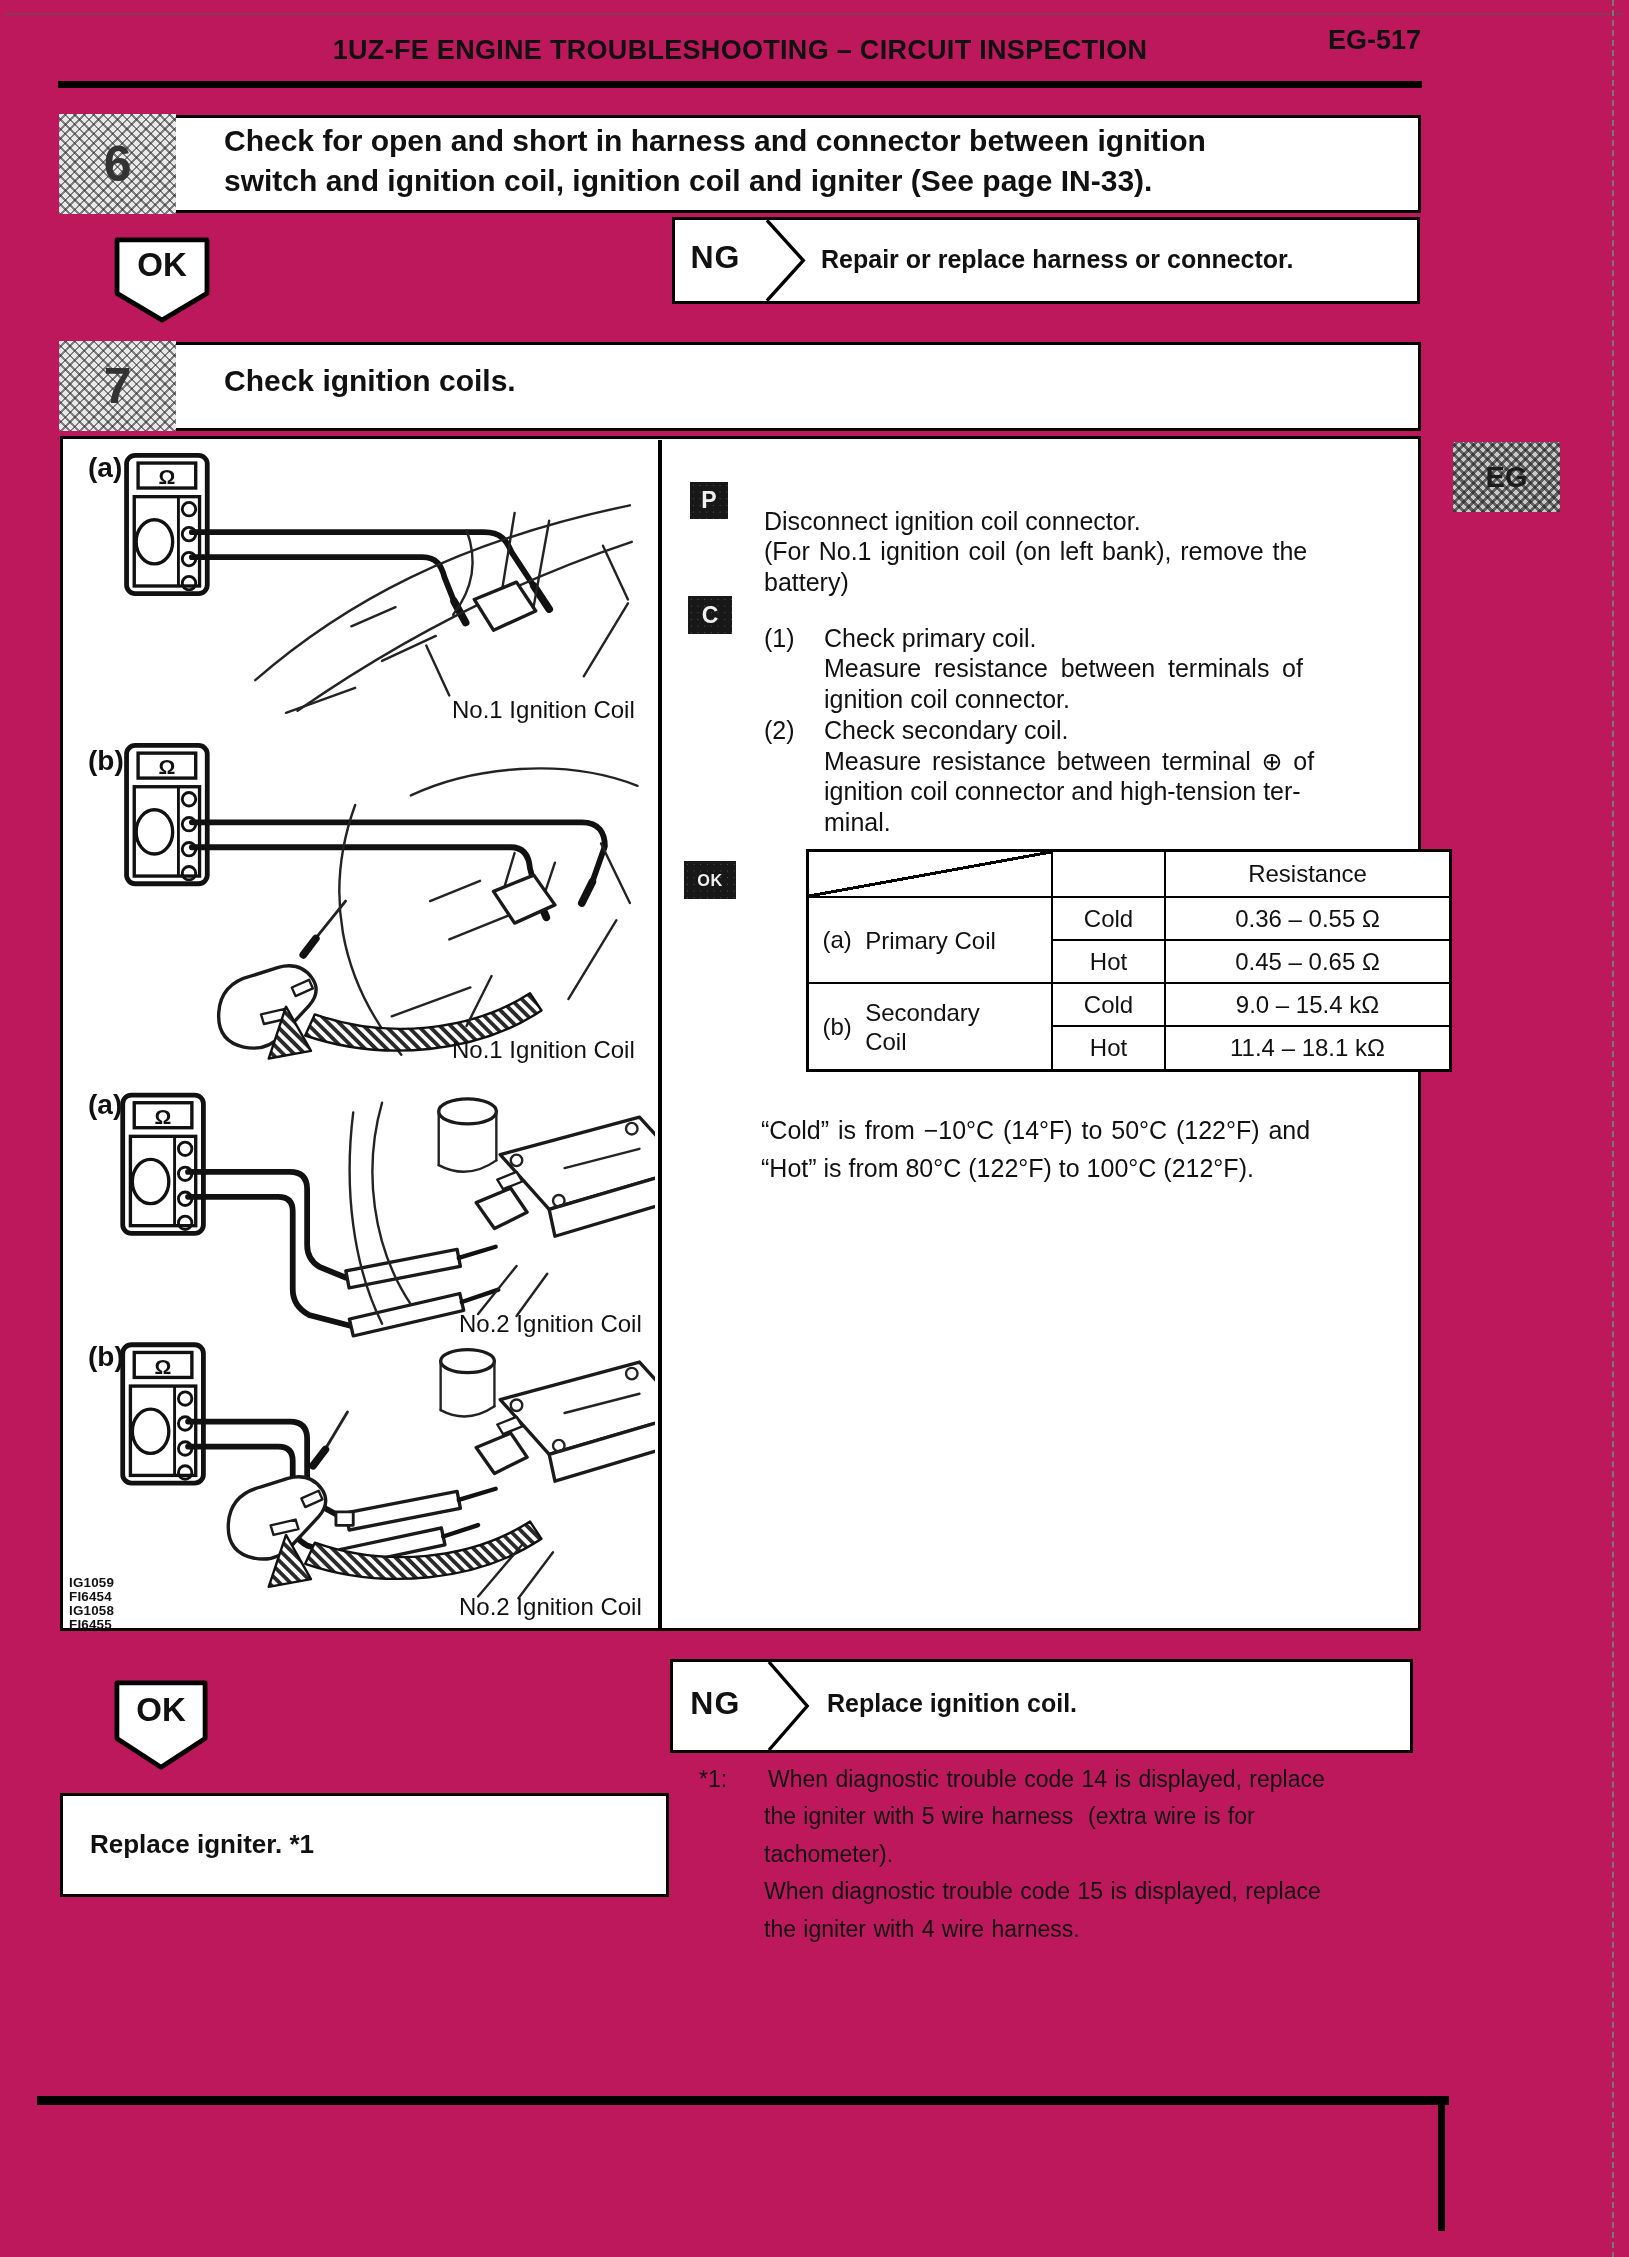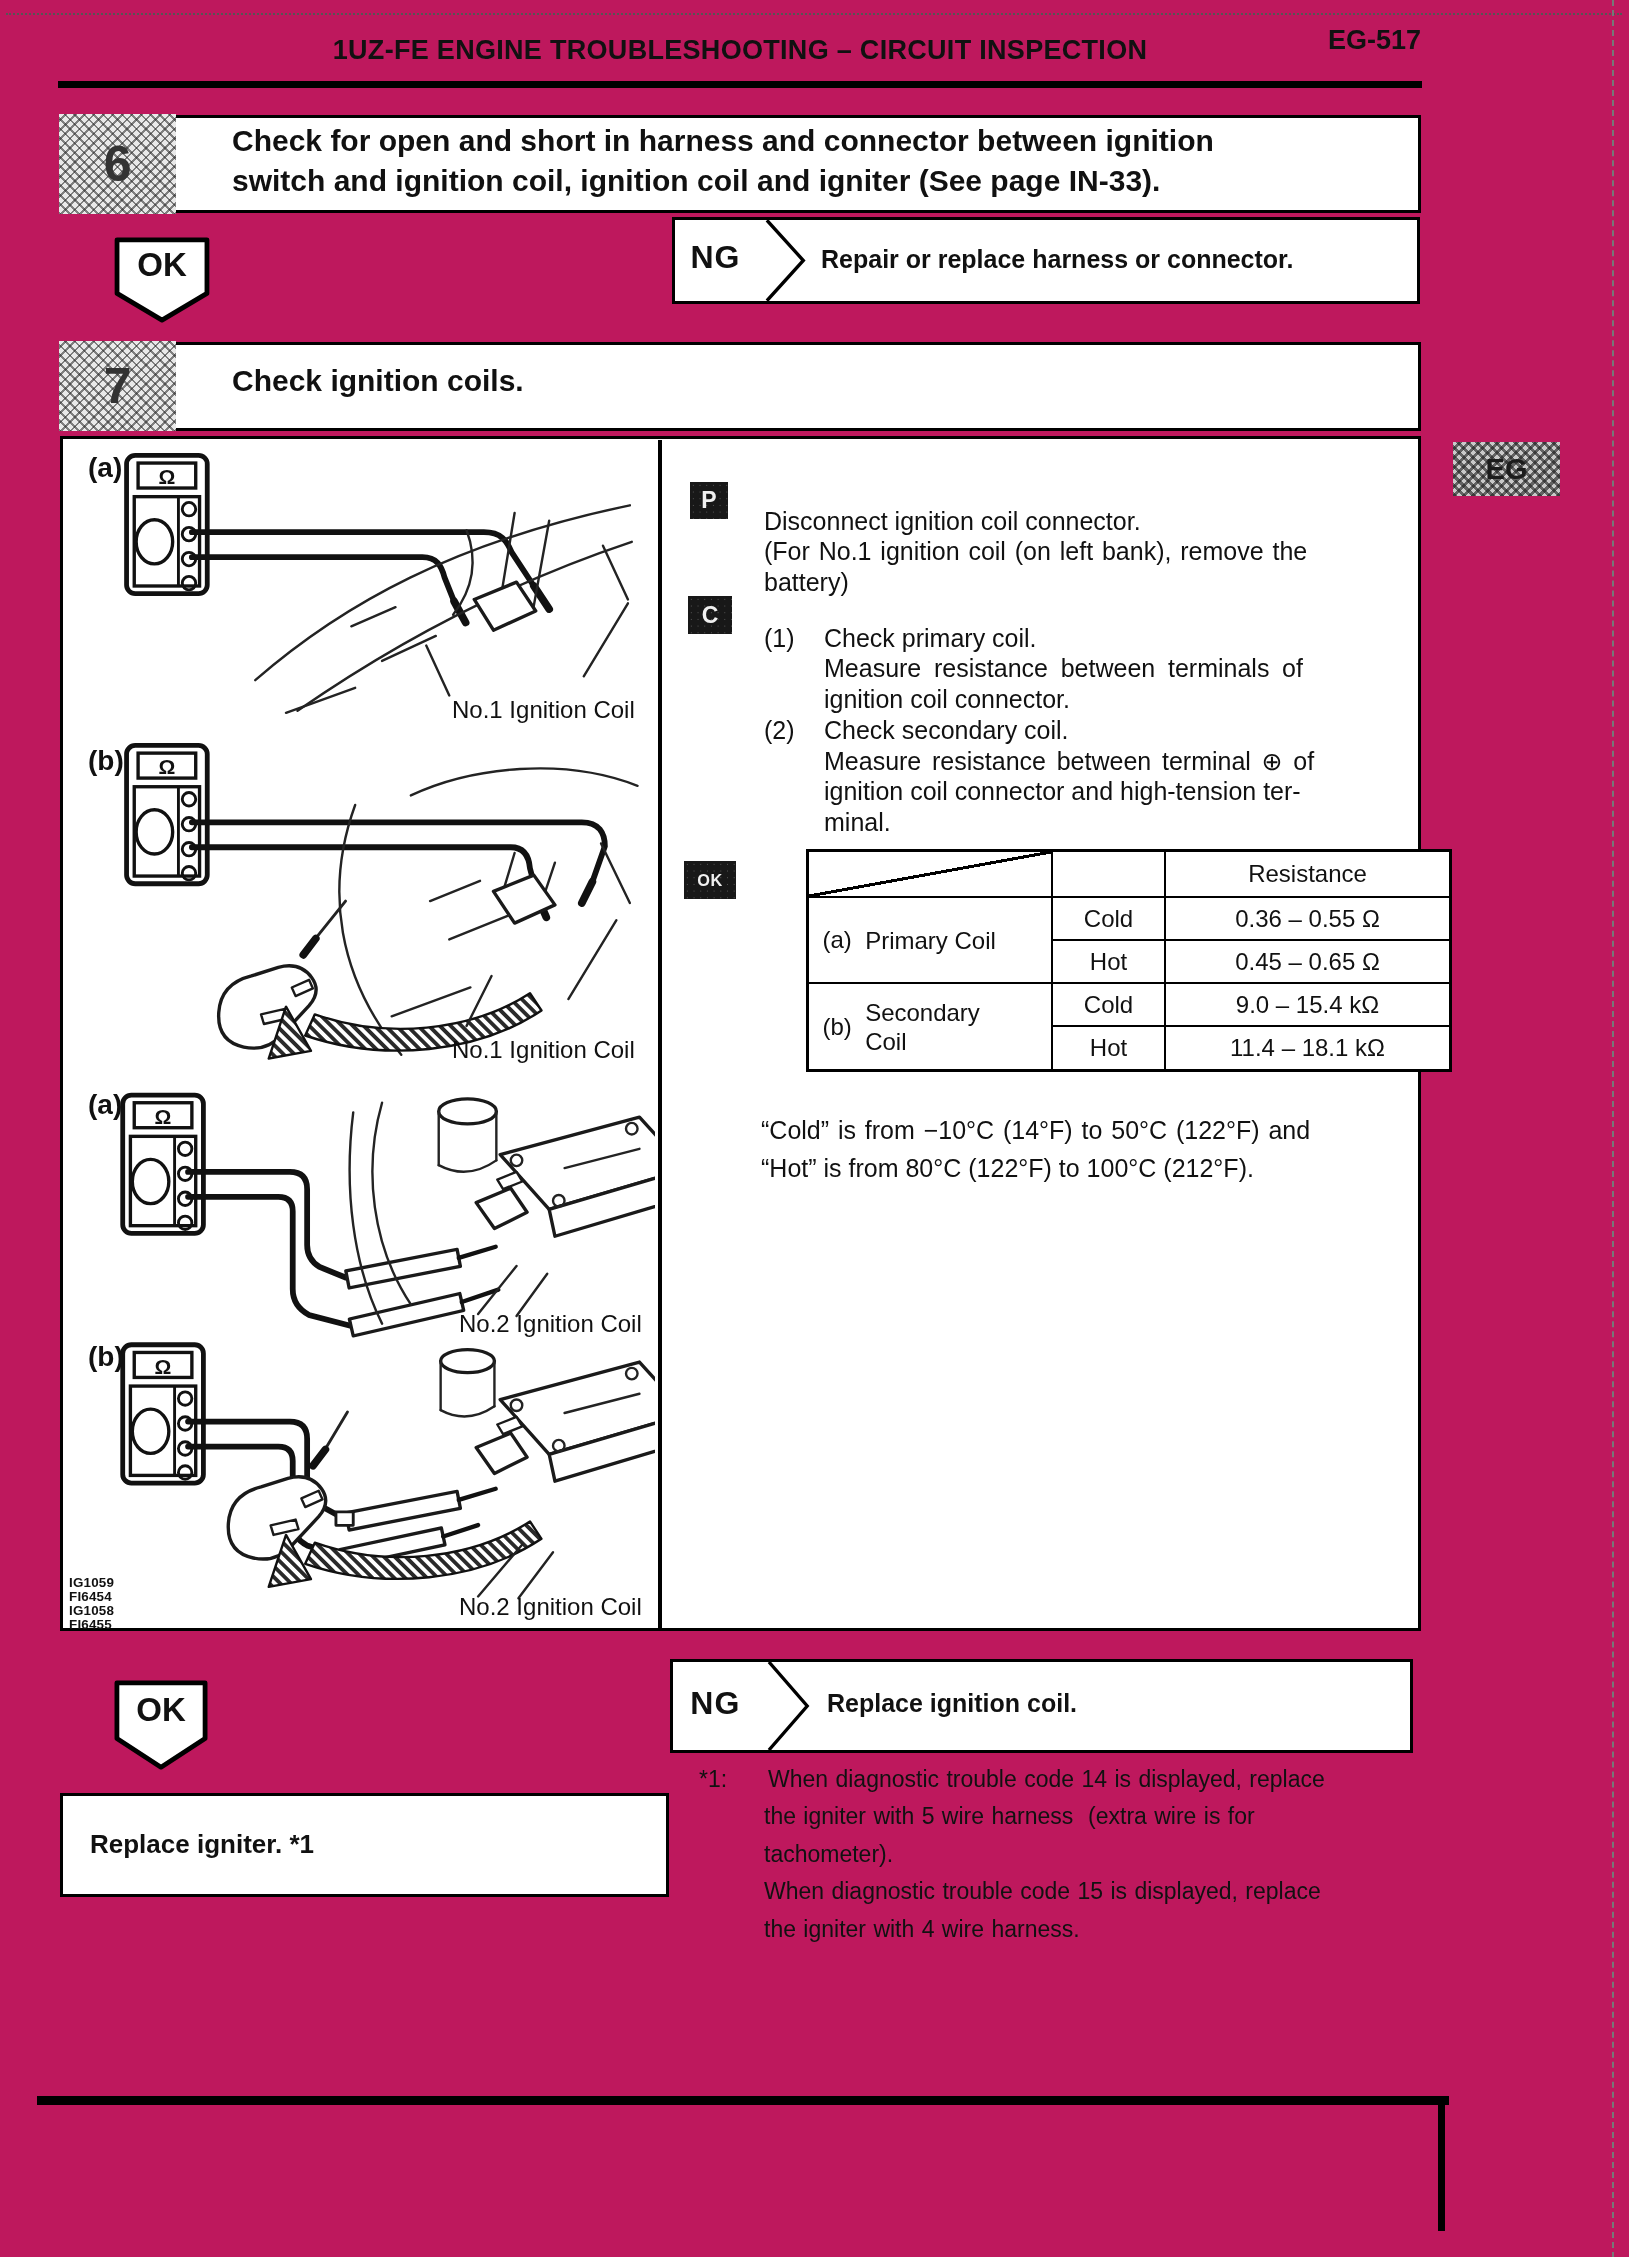--- a/index.html
+++ b/index.html
@@ -16,32 +16,32 @@
   .stepbox{border:3.8px solid #000;background:#fff;}
   .s6{left:60px;top:115px;width:1355px;height:92px;}
   .s7{left:60px;top:342px;width:1355px;height:83px;}
   .hatch{background:
      repeating-linear-gradient(45deg,rgba(40,40,40,.55) 0 1.9px,transparent 1.9px 6.7px),
      repeating-linear-gradient(-45deg,rgba(40,40,40,.55) 0 1.9px,transparent 1.9px 6.7px),#e9e9e9;
      display:flex;align-items:center;justify-content:center;}
   .stepnum{left:-3.8px;top:-3.8px;width:117px;font-size:50px;font-weight:bold;color:#333;}
   .s6 .stepnum{height:100px;}
   .s7 .stepnum{height:90px;}
-  .stepline{left:161px;font-size:30px;font-weight:bold;white-space:nowrap;margin-left:8px;}
+  .stepline{left:161px;font-size:30px;font-weight:bold;white-space:nowrap;}
   
   .ok-label{text-align:center;font-size:33px;font-weight:bold;}
   .ngbox{border:3.8px solid #000;background:#fff;}
   .ng1{left:672px;top:217px;width:742px;height:81px;}
   .ng2{left:670px;top:1659px;width:737px;height:88px;}
   .ng-label{font-size:32px;font-weight:bold;letter-spacing:1px;}
   .ng-action{font-size:25px;font-weight:bold;white-space:nowrap;}
   
   .mainbox{left:60px;top:436px;width:1355px;height:1189px;border:3.8px solid #000;background:#fff;}
   .vdivider{left:658px;top:440px;width:3.8px;height:1189px;background:#000;}
-  .egtab{left:1453px;top:442px;width:107px;height:54px;
+  .egtab{left:1453px;top:442px;width:107px;height:70px;
      background:repeating-linear-gradient(45deg,rgba(30,30,30,.6) 0 2.9px,transparent 2.9px 6.7px),
                 repeating-linear-gradient(-45deg,rgba(30,30,30,.6) 0 2.9px,transparent 2.9px 6.7px),#c9c9c9;
      display:flex;align-items:center;justify-content:center;font-size:29px;font-weight:bold;color:#1c1c1c;}
   
   .figtag{font-size:28px;font-weight:bold;}
   .figlabel{font-size:24px;white-space:nowrap;}
   .omega{width:46px;height:27px;text-align:center;font-size:21px;font-weight:bold;line-height:27px;}
   .codes{font-size:13.4px;font-weight:bold;line-height:14px;letter-spacing:0.2px;}
   
   .body-t{font-size:25px;white-space:nowrap;margin-top:30px;}

